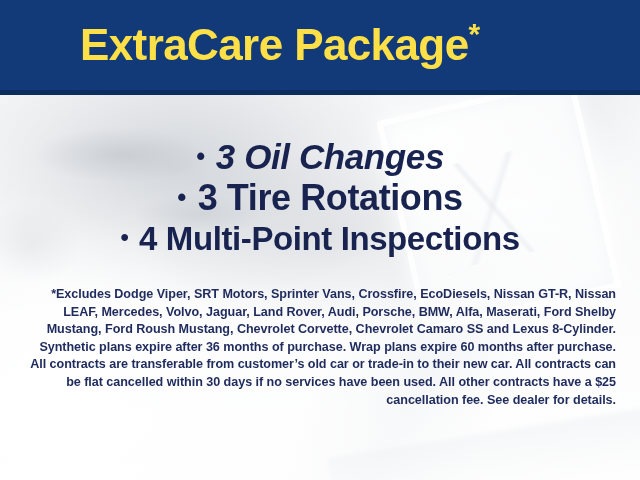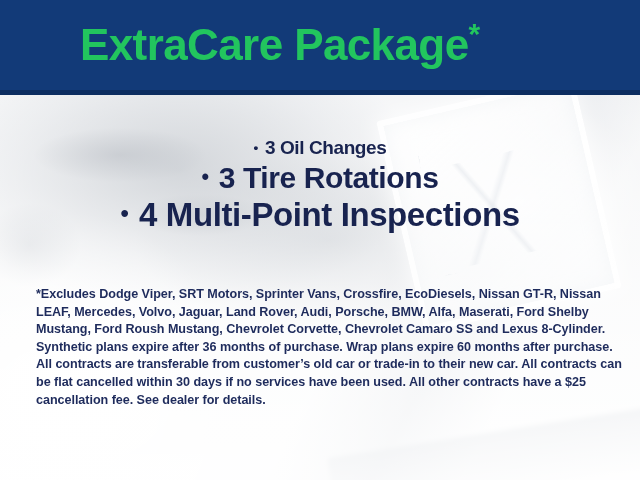--- a/index.html
+++ b/index.html
@@ -140,21 +140,21 @@
     left: 0;
     top: 90px;
     width: 640px;
     height: 5px;
     background: #0C2D60;
     z-index: 5;
   }
   .header-title {
     margin: 0;
     padding-left: 80px;
-    color: #22c55e;
+    color: #fde047;
     font-size: 44px;
     font-weight: bold;
     letter-spacing: -0.6px;
     line-height: 1;
     white-space: nowrap;
   }
   .header-title .asterisk {
     font-size: 30px;
     vertical-align: super;
     line-height: 0;
@@ -178,38 +178,37 @@
     line-height: 1.08;
     letter-spacing: -0.4px;
     white-space: nowrap;
     margin: 0 0 3px 0;
   }
   .benefit-item .dot {
     font-size: 0.72em;
     vertical-align: 0.16em;
     margin-right: 2px;
   }
-  .benefit-item.size-1 { font-size: 19px; }
-  .benefit-item.size-2 { font-size: 30px; }
+  .benefit-item.size-1 { font-size: 35px; font-style: italic; }
+  .benefit-item.size-2 { font-size: 36px; }
   .benefit-item.size-3 { font-size: 33px; }
 
   
   .disclaimer {
     position: absolute;
     left: 24px;
     top: 286px;
     width: 592px;
     z-index: 4;
-    text-align: left;
+    text-align: right;
     color: #1E2B5C;
     font-size: 12.6px;
     font-weight: bold;
     line-height: 17.6px;
     letter-spacing: -0.05px;
-    margin-left: 12px;
   }
   .disclaimer p { margin: 0; }
 </style>
 </head>
 <body>
 
 <div id="ad-banner">
 
   <div class="bg-layer">
     <div class="bg-photo"></div>

